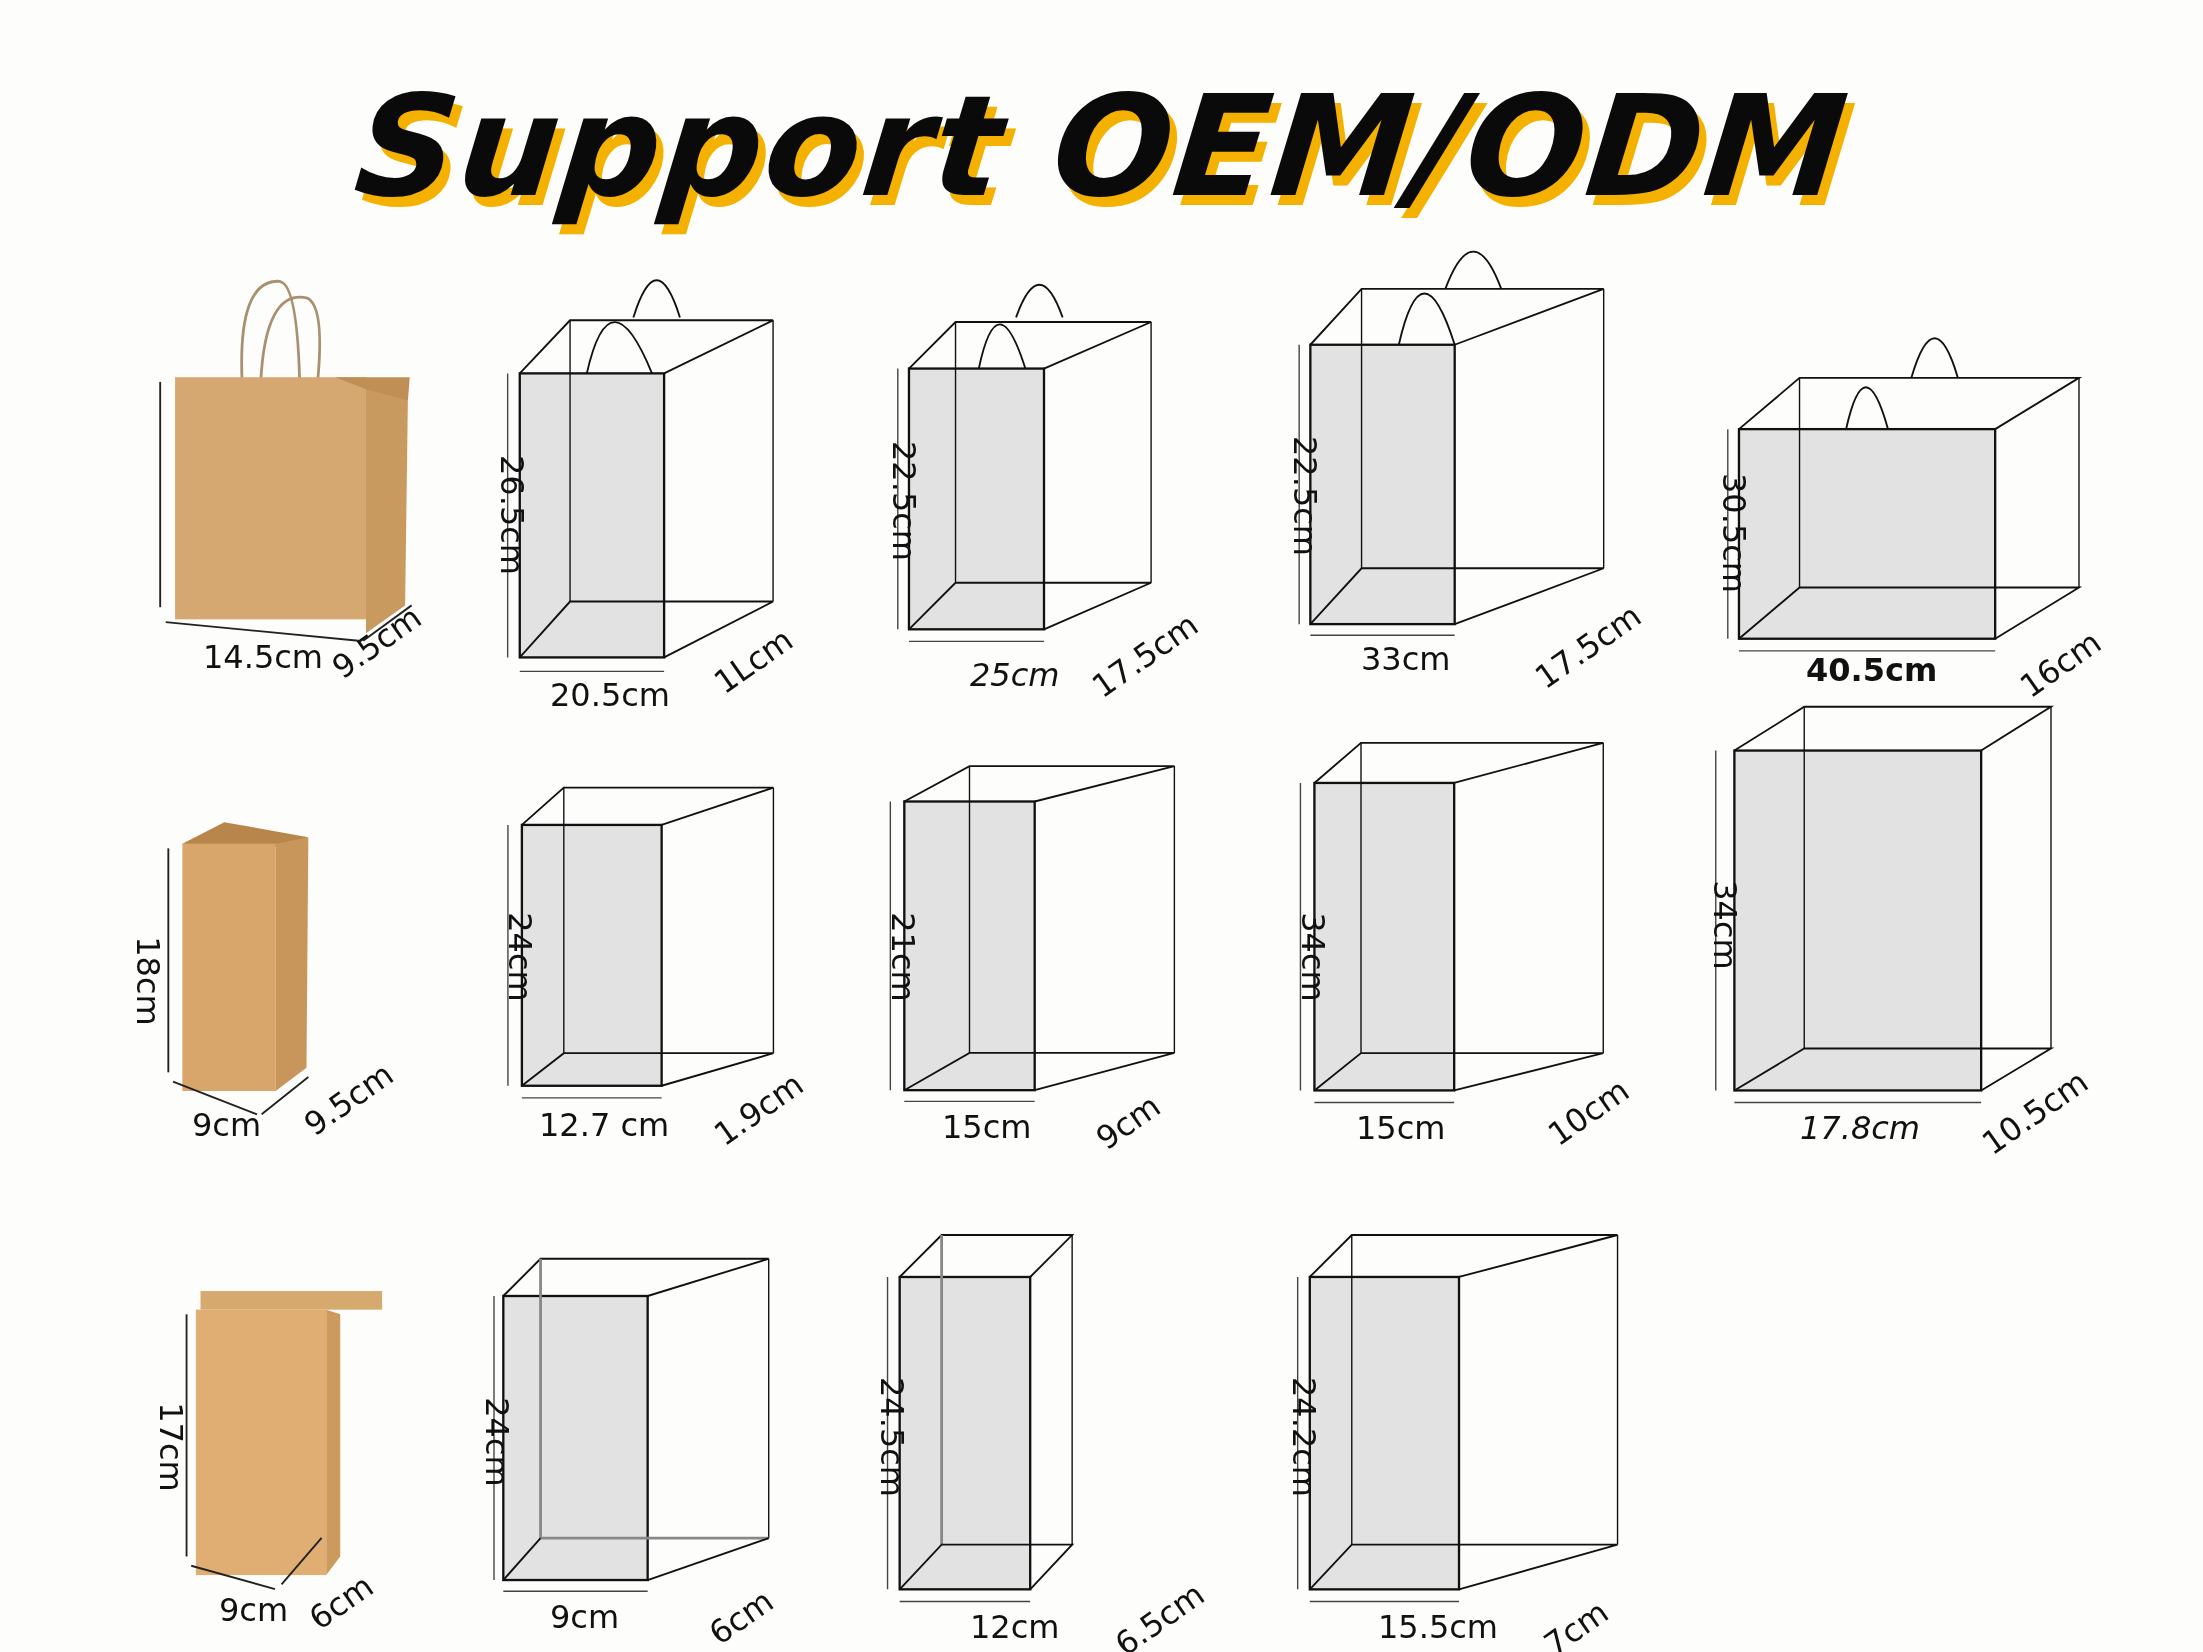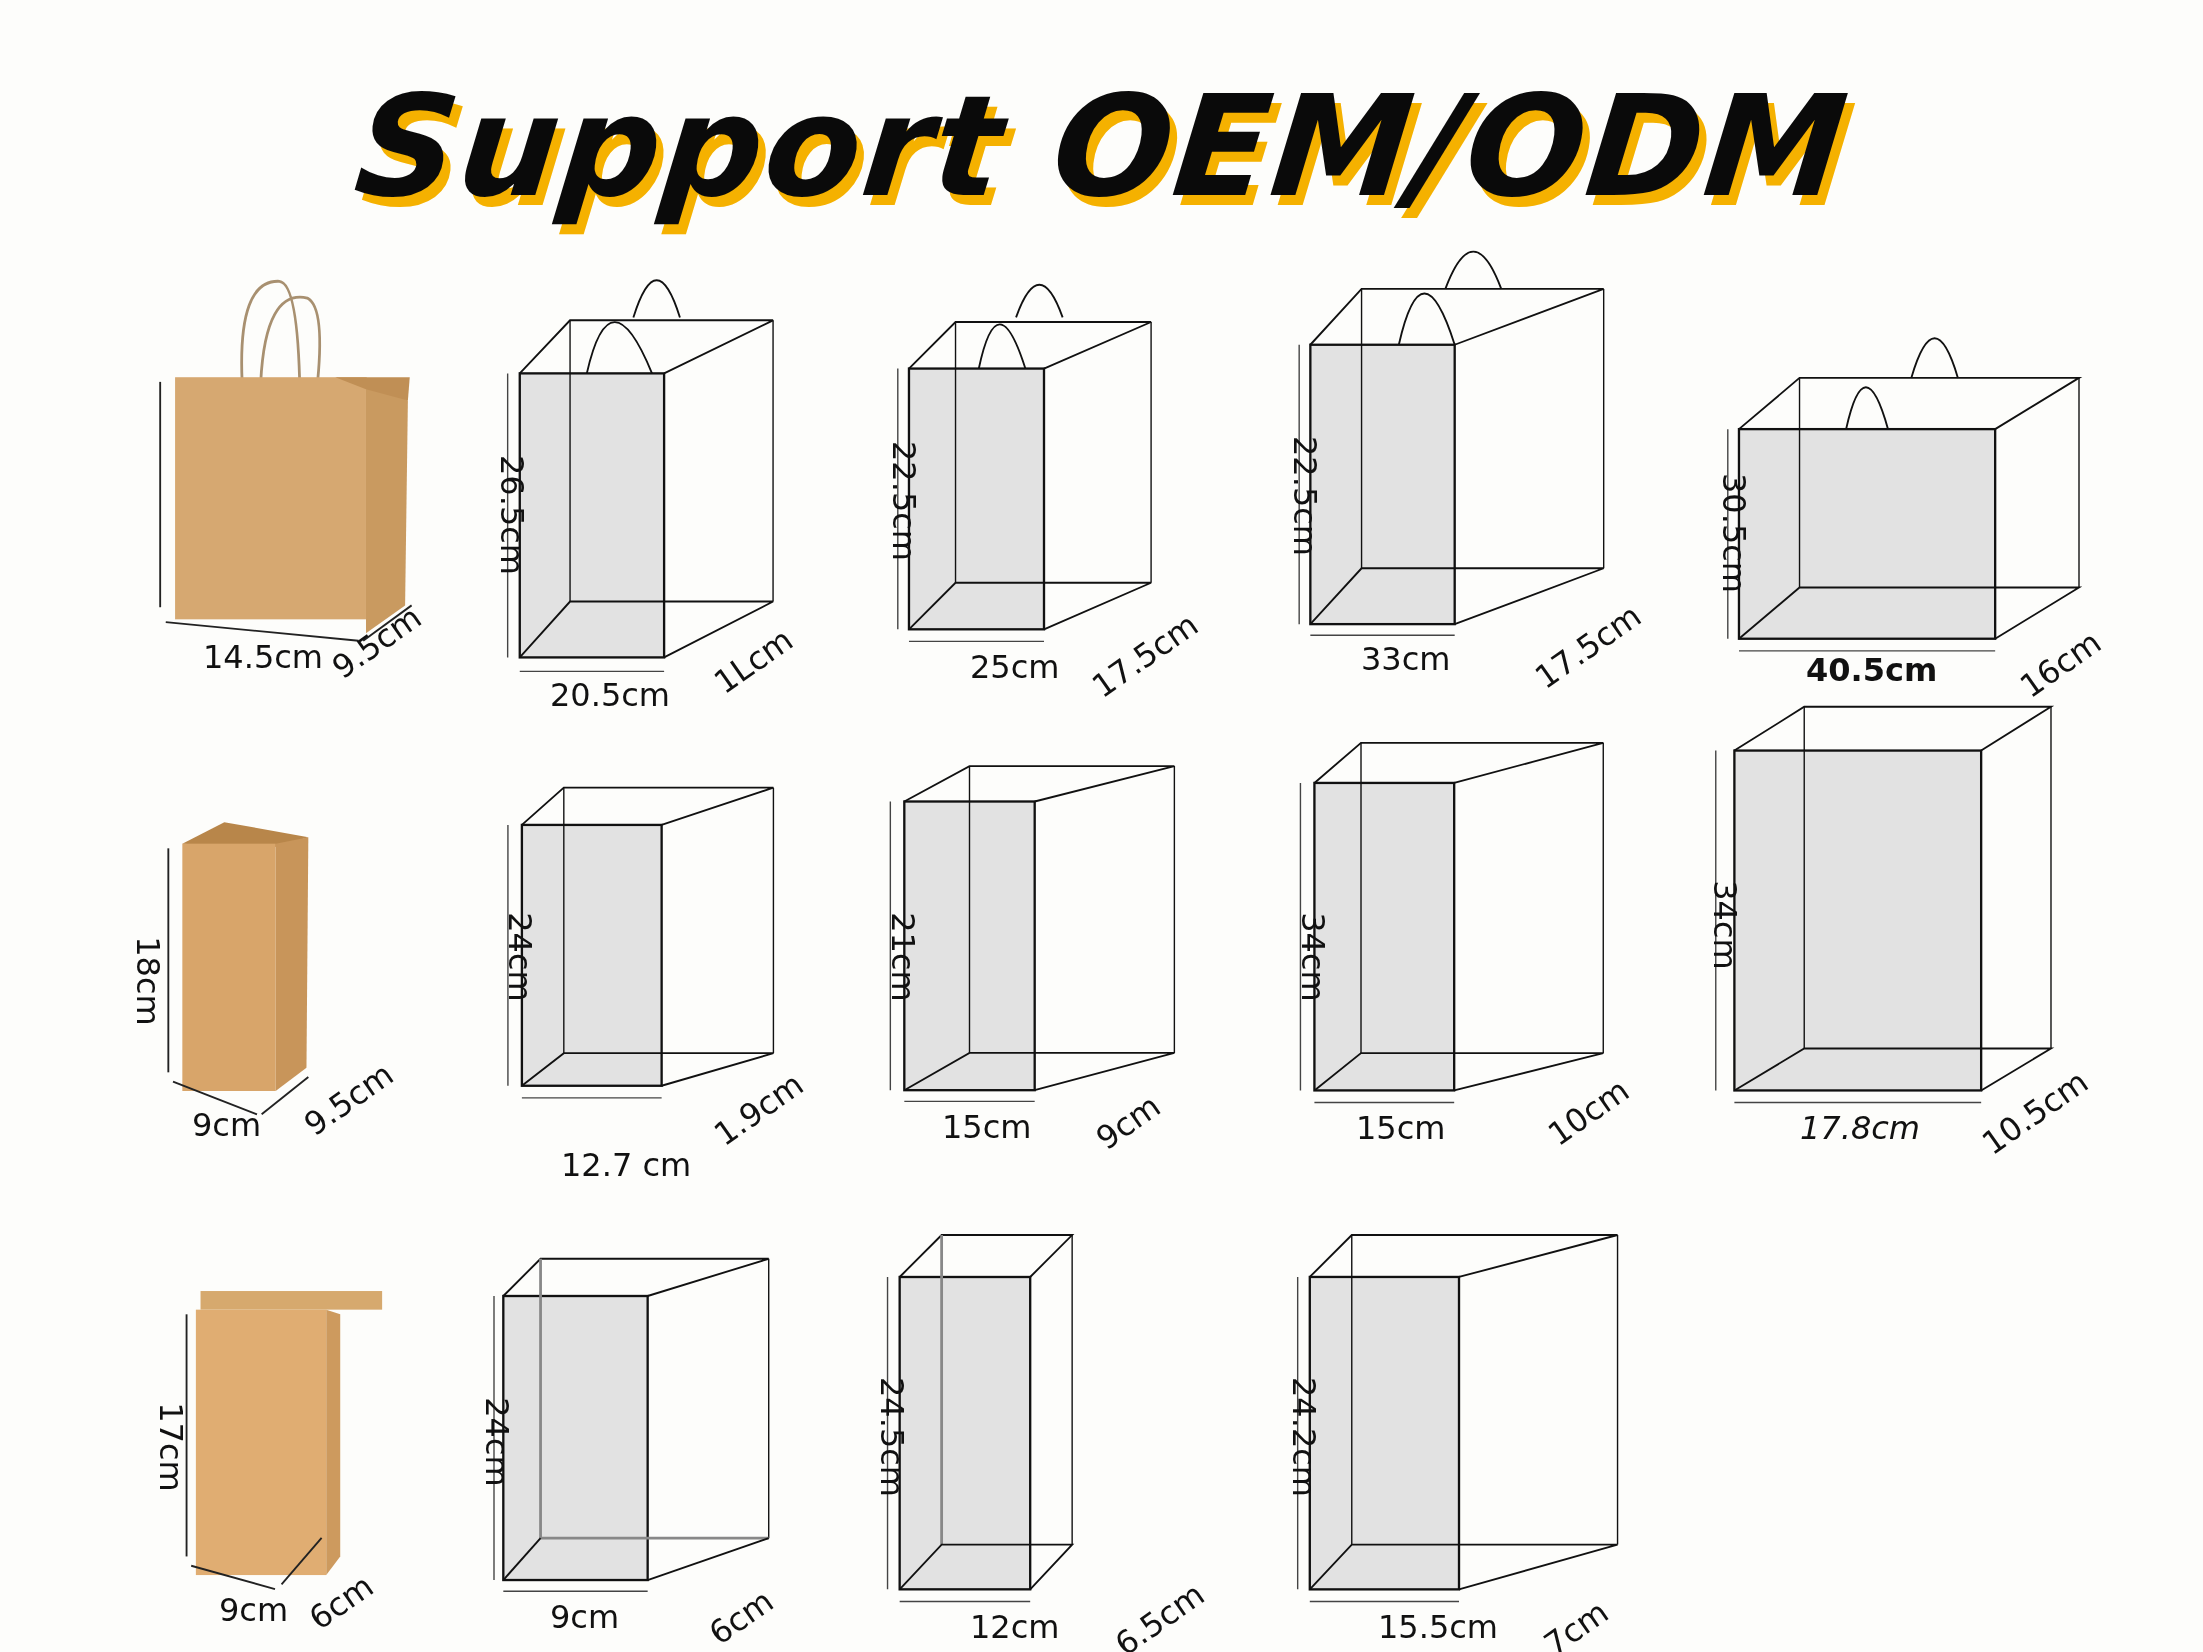--- a/index.html
+++ b/index.html
@@ -68,21 +68,21 @@
     <path d="M90 115 Q110 20 140 115" fill="none" stroke="#111" stroke-width="2"></path>
     <rect x="15" y="115" width="145" height="280" fill="#e2e2e2" stroke="#111" stroke-width="2.5"></rect>
     <polyline points="15,115 65,65 275,65 160,115" fill="none" stroke="#111" stroke-width="2"></polyline>
     <line x1="275" y1="65" x2="275" y2="345" stroke="#111" stroke-width="1.5"></line>
     <line x1="65" y1="65" x2="65" y2="345" stroke="#111" stroke-width="1.5"></line>
     <polyline points="15,395 65,345 275,345 160,395" fill="none" stroke="#111" stroke-width="2"></polyline>
     <line x1="3" y1="115" x2="3" y2="395" stroke="#444" stroke-width="1.5"></line>
     <line x1="15" y1="408" x2="160" y2="408" stroke="#444" stroke-width="1.5"></line>
   </svg>
   <span class="lbl v" style="left:-51px;top:224px;">22.5cm</span>
-  <span class="lbl" style="left:75px;top:390px;">25cm</span>
+  <span class="lbl" style="left:75px;top:398px;font-style:italic;">25cm</span>
   <span class="lbl d" style="left:210px;top:410px;">17.5cm</span>
 </div>
 
 <div class="cell" style="left:1296px;top:233px;width:336px;height:447px;">
   <svg width="336" height="447" viewBox="0 0 360 480">
     <path d="M160 60 Q190 -20 220 60" fill="none" stroke="#111" stroke-width="2"></path>
     <path d="M110 120 Q135 10 170 120" fill="none" stroke="#111" stroke-width="2"></path>
     <rect x="15" y="120" width="155" height="300" fill="#e2e2e2" stroke="#111" stroke-width="2.5"></rect>
     <polyline points="15,120 70,60 330,60 170,120" fill="none" stroke="#111" stroke-width="2"></polyline>
     <line x1="330" y1="60" x2="330" y2="360" stroke="#111" stroke-width="1.5"></line>
@@ -131,21 +131,21 @@
   <svg width="280" height="354" viewBox="0 0 300 380">
     <rect x="20" y="45" width="150" height="280" fill="#e2e2e2" stroke="#111" stroke-width="2.5"></rect>
     <polyline points="20,45 65,5 290,5 170,45" fill="none" stroke="#111" stroke-width="2"></polyline>
     <line x1="290" y1="5" x2="290" y2="290" stroke="#111" stroke-width="1.5"></line>
     <line x1="65" y1="5" x2="65" y2="290" stroke="#111" stroke-width="1.5"></line>
     <polyline points="20,325 65,290 290,290 170,325" fill="none" stroke="#111" stroke-width="2"></polyline>
     <line x1="5" y1="45" x2="5" y2="325" stroke="#444" stroke-width="1.5"></line>
     <line x1="20" y1="338" x2="170" y2="338" stroke="#444" stroke-width="1.5"></line>
   </svg>
   <span class="lbl v" style="left:-28px;top:158px;">24cm</span>
-  <span class="lbl" style="left:58px;top:326px;margin-top:40px;">12.7 cm</span>
+  <span class="lbl" style="left:36px;top:326px;">12.7 cm</span>
   <span class="lbl d" style="left:224px;top:336px;">1.9cm</span>
 </div>
 
 <div class="cell" style="left:895px;top:764px;width:298px;height:373px;">
   <svg width="298" height="373" viewBox="0 0 320 400">
     <rect x="10" y="40" width="140" height="310" fill="#e2e2e2" stroke="#111" stroke-width="2.5"></rect>
     <polyline points="10,40 80,2 300,2 150,40" fill="none" stroke="#111" stroke-width="2"></polyline>
     <line x1="300" y1="2" x2="300" y2="310" stroke="#111" stroke-width="1.5"></line>
     <line x1="80" y1="2" x2="80" y2="310" stroke="#111" stroke-width="1.5"></line>
     <polyline points="10,350 80,310 300,310 150,350" fill="none" stroke="#111" stroke-width="2"></polyline>

